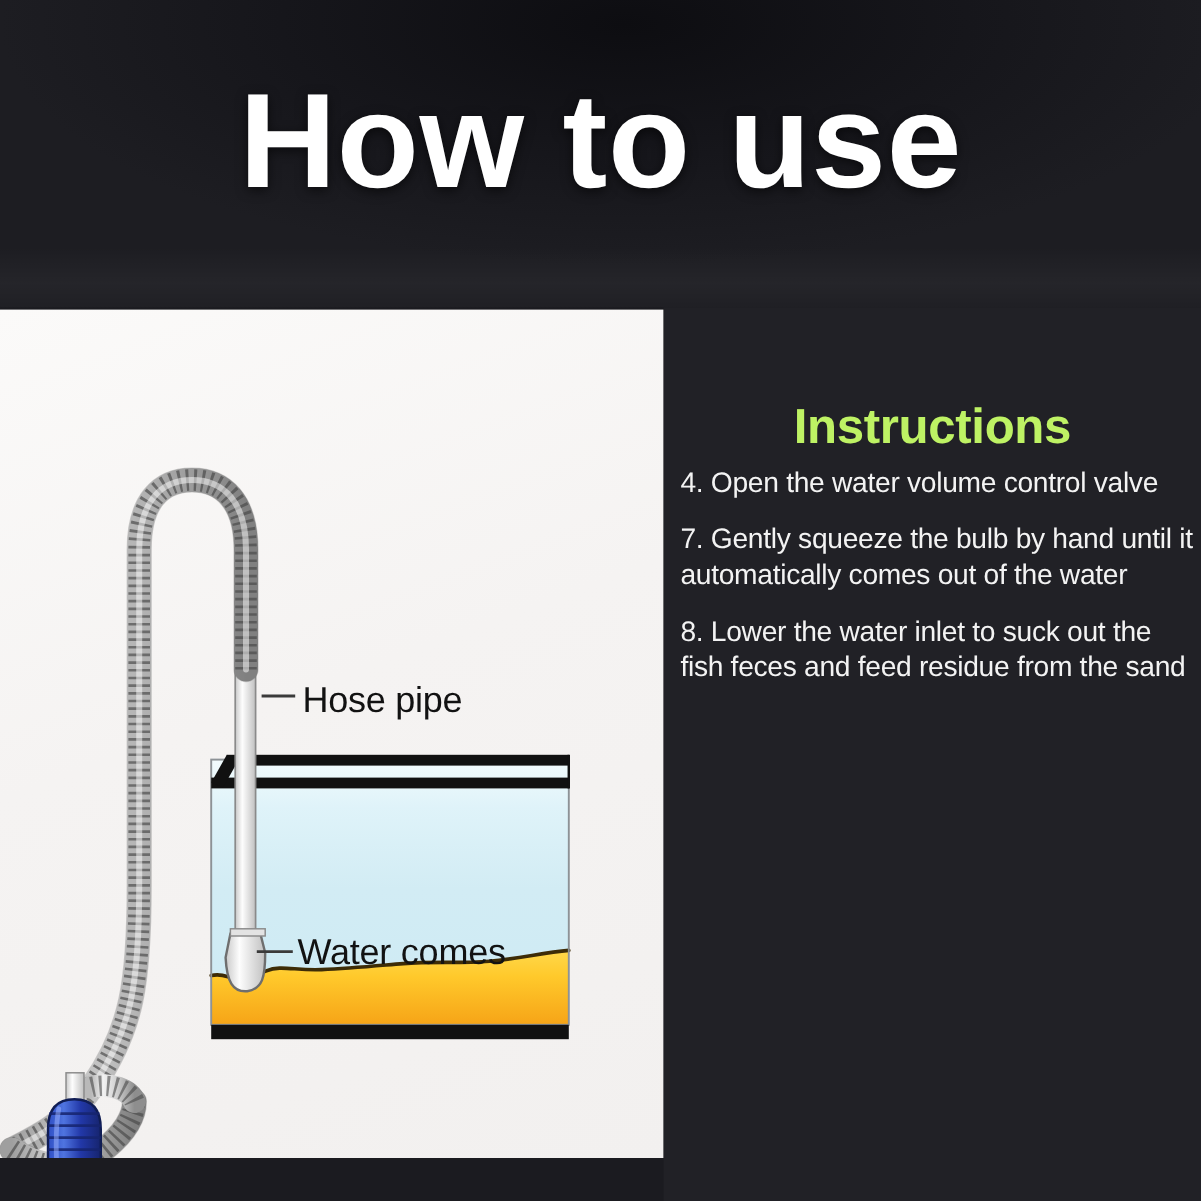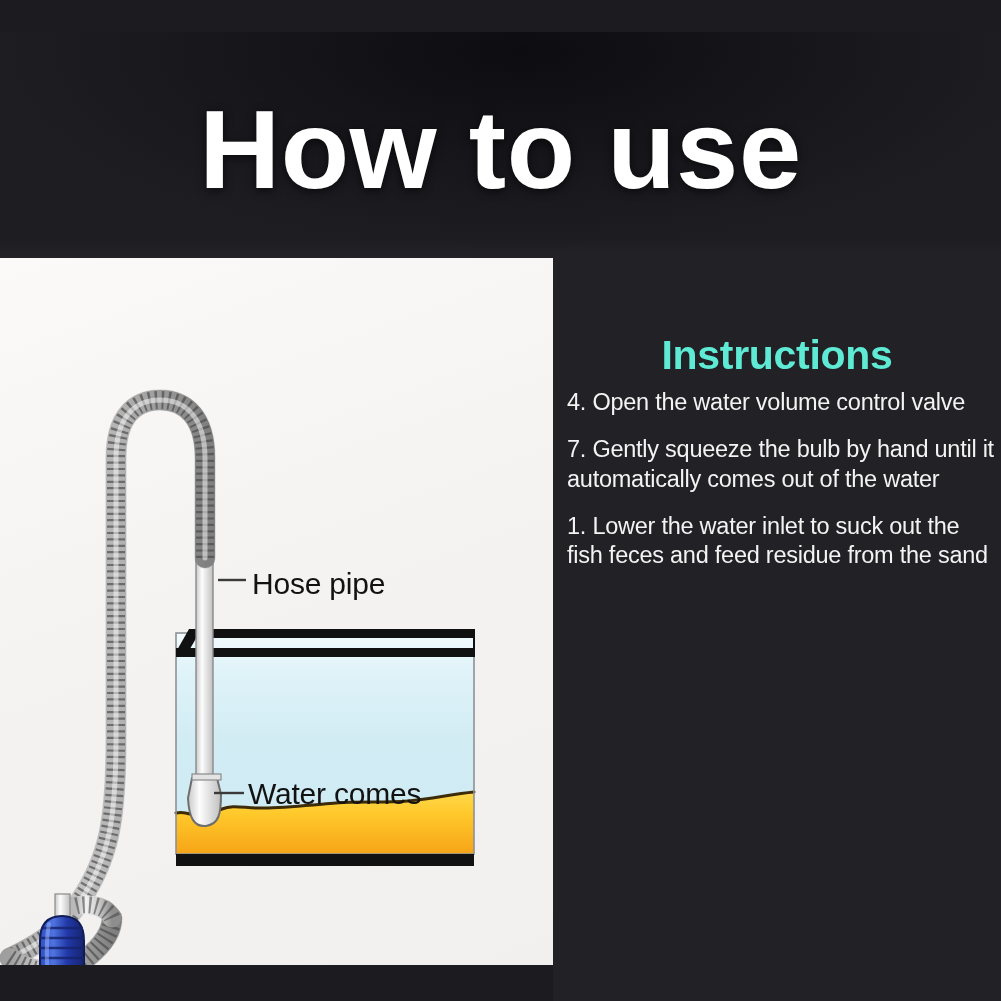--- a/index.html
+++ b/index.html
@@ -15,21 +15,20 @@
     overflow: hidden;
     font-family: "Liberation Sans", sans-serif;
   }
   
   #header {
     position: absolute;
     left: 0; top: 0;
     width: 1001px;
     height: 256px;
     background: radial-gradient(ellipse 520px 200px at 52% 8%, #0d0d11 0%, #16161b 55%, #1d1d22 100%);
-    margin-top: 32px;
   }
   #header-sheen {
     position: absolute;
     left: 0; top: 206px;
     width: 1001px; height: 50px;
     background: linear-gradient(180deg, rgba(255,255,255,0.00) 0%, rgba(255,255,255,0.035) 60%, rgba(255,255,255,0.01) 100%);
   }
   #title {
     position: absolute;
     left: 0; top: 62px;
@@ -73,21 +72,21 @@
     left: 553px; top: 256px;
     width: 448px;
     height: 745px;
     background: #212126;
   }
   #instructions-title {
     position: absolute;
     left: 0; top: 76px;
     width: 448px;
     text-align: center;
-    color: #5eead4;
+    color: #bef264;
     font-size: 41px;
     font-weight: bold;
     letter-spacing: -0.3px;
   }
   #steps {
     position: absolute;
     left: 14px; top: 132px;
     width: 428px;
   }
   .step {
@@ -288,17 +287,17 @@
     <div class="diag-label" id="label-inlet">Water comes</div>
     <div class="diag-label" id="label-bulb">Bulb</div>
 
   </div>
 
   <div id="instructions-panel">
     <div id="instructions-title">Instructions</div>
     <div id="steps">
       <p class="step">4. Open the water volume control valve</p>
       <p class="step">7. Gently squeeze the bulb by hand until it automatically comes out of the water</p>
-      <p class="step">1. Lower the water inlet to suck out the fish feces and feed residue from the sand</p>
+      <p class="step">8. Lower the water inlet to suck out the fish feces and feed residue from the sand</p>
     </div>
   </div>
 
 </div>
 
 </body></html>

